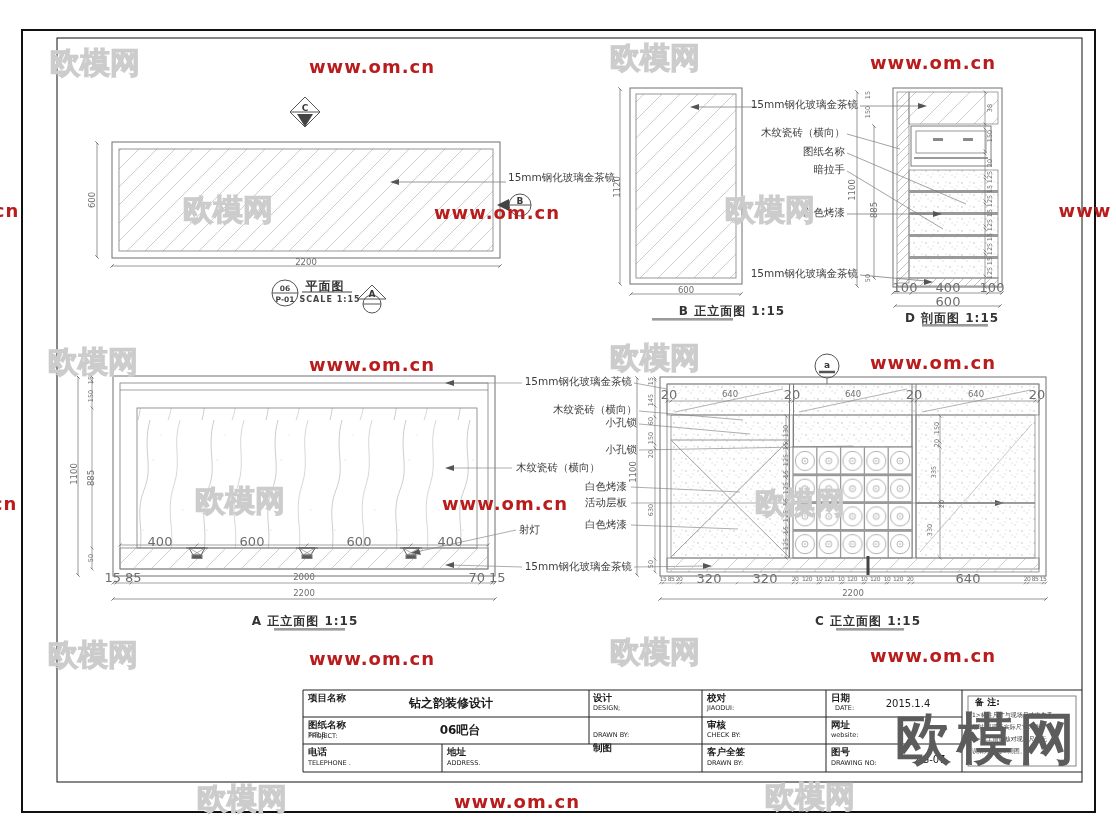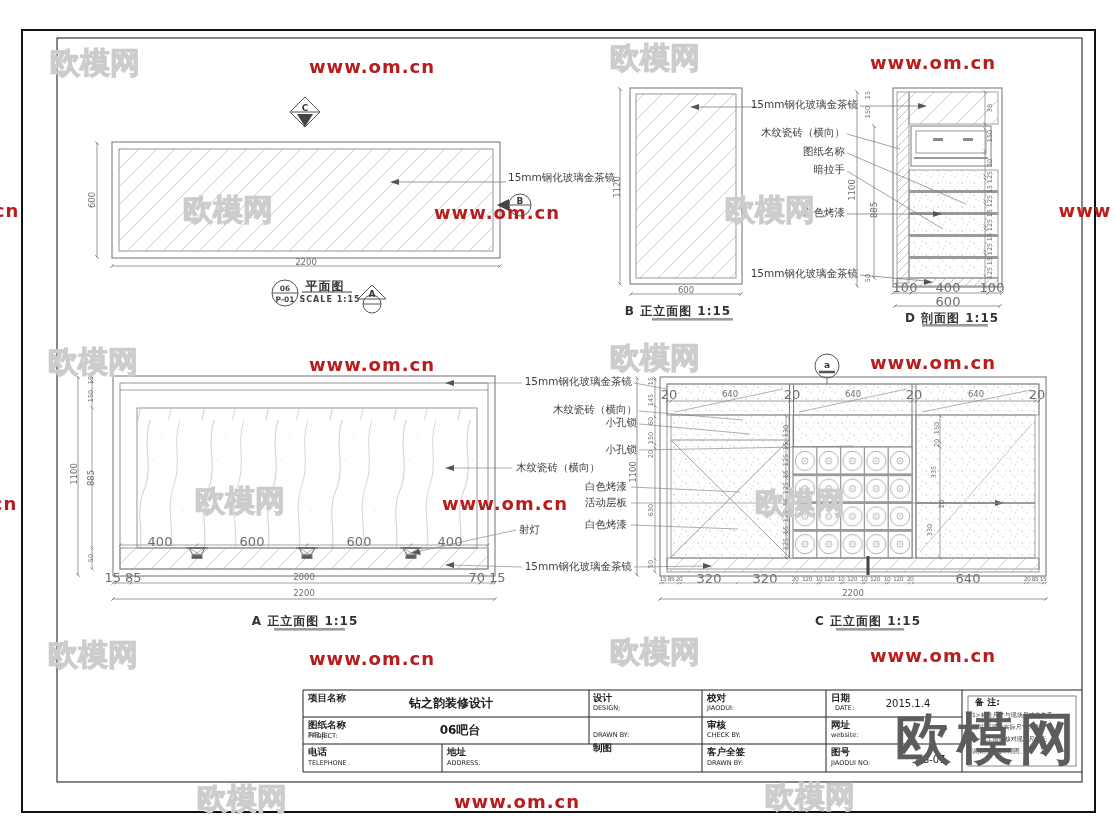--- a/index.html
+++ b/index.html
@@ -285,21 +285,21 @@
     <div class="tb tb-cn" style="left:707px;top:719px">审核</div>
     <div class="tb tb-en" style="left:707px;top:731px">CHECK BY:</div>
     <div class="tb tb-cn" style="left:707px;top:746px">客户全签</div>
     <div class="tb tb-en" style="left:707px;top:759px">DRAWN BY:</div>
     <div class="tb tb-cn" style="left:831px;top:692px">日期</div>
     <div class="tb tb-en" style="left:835px;top:704px">DATE:</div>
     <div class="tb tb-val2" style="left:908px;top:703px">2015.1.4</div>
     <div class="tb tb-cn" style="left:831px;top:719px">网址</div>
     <div class="tb tb-en" style="left:831px;top:731px">website:</div>
     <div class="tb tb-cn" style="left:831px;top:746px">图号</div>
-    <div class="tb tb-en" style="left:831px;top:759px">JIAODUI NO:</div>
+    <div class="tb tb-en" style="left:831px;top:759px">DRAWING NO:</div>
     <div class="tb tb-val2" style="left:930px;top:759px">ZG-07</div>
     <div class="tb rm-t" style="left:975px;top:696px">备 注:</div>
     <div class="tb rm-l" style="left:972px;top:711px">1&gt;标注尺寸与现场尺寸发生矛</div>
     <div class="tb rm-l" style="left:972px;top:723px">盾时,以现场实际尺寸为准。</div>
     <div class="tb rm-l" style="left:972px;top:735px">2&gt;施工前请核对现场尺寸无</div>
     <div class="tb rm-l" style="left:972px;top:747px">误后方可施工用图。</div>
   </div>
 
   <div id="labels">
       <div class="lbl dimv" style="left: 92px; top: 200px;">600</div>
@@ -307,21 +307,21 @@
       <div class="lbl annl" style="left: 508px; top: 178px;">15mm钢化玻璃金茶镜</div>
       <div class="lbl vtitle" style="left: 325px; top: 286px;">平面图</div>
       <div class="lbl vtitle-s" style="left: 330px; top: 299px;">SCALE 1:15</div>
       <div class="lbl tag" style="left: 285px; top: 288px;">06</div>
       <div class="lbl tag" style="left: 285px; top: 299px;">P-01</div>
       <div class="lbl mk" style="left: 305px; top: 108px;">C</div>
       <div class="lbl mk" style="left: 520px; top: 201px;">B</div>
       <div class="lbl mk" style="left: 372px; top: 294px;">A</div>
       <div class="lbl dimv" style="left: 617px; top: 187px;">1120</div>
       <div class="lbl dim" style="left: 686px; top: 290px;">600</div>
-      <div class="lbl vtitle" style="left: 678px; top: 311px;">B 正立面图 1:15</div>
+      <div class="lbl vtitle" style="left: 732px; top: 311px;">B 正立面图 1:15</div>
       <div class="lbl ann" style="left: 858px; top: 105px;">15mm钢化玻璃金茶镜</div>
       <div class="lbl ann" style="left: 845px; top: 133px;">木纹瓷砖（横向）</div>
       <div class="lbl ann" style="left: 845px; top: 152px;">图纸名称</div>
       <div class="lbl ann" style="left: 845px; top: 170px;">暗拉手</div>
       <div class="lbl ann" style="left: 845px; top: 213px;">白色烤漆</div>
       <div class="lbl ann" style="left: 858px; top: 274px;">15mm钢化玻璃金茶镜</div>
       <div class="lbl dimsv" style="left: 868px; top: 95px;">15</div>
       <div class="lbl dimsv" style="left: 868px; top: 112px;">150</div>
       <div class="lbl dimv" style="left: 852px; top: 190px;">1100</div>
       <div class="lbl dimv" style="left: 874px; top: 210px;">885</div>

